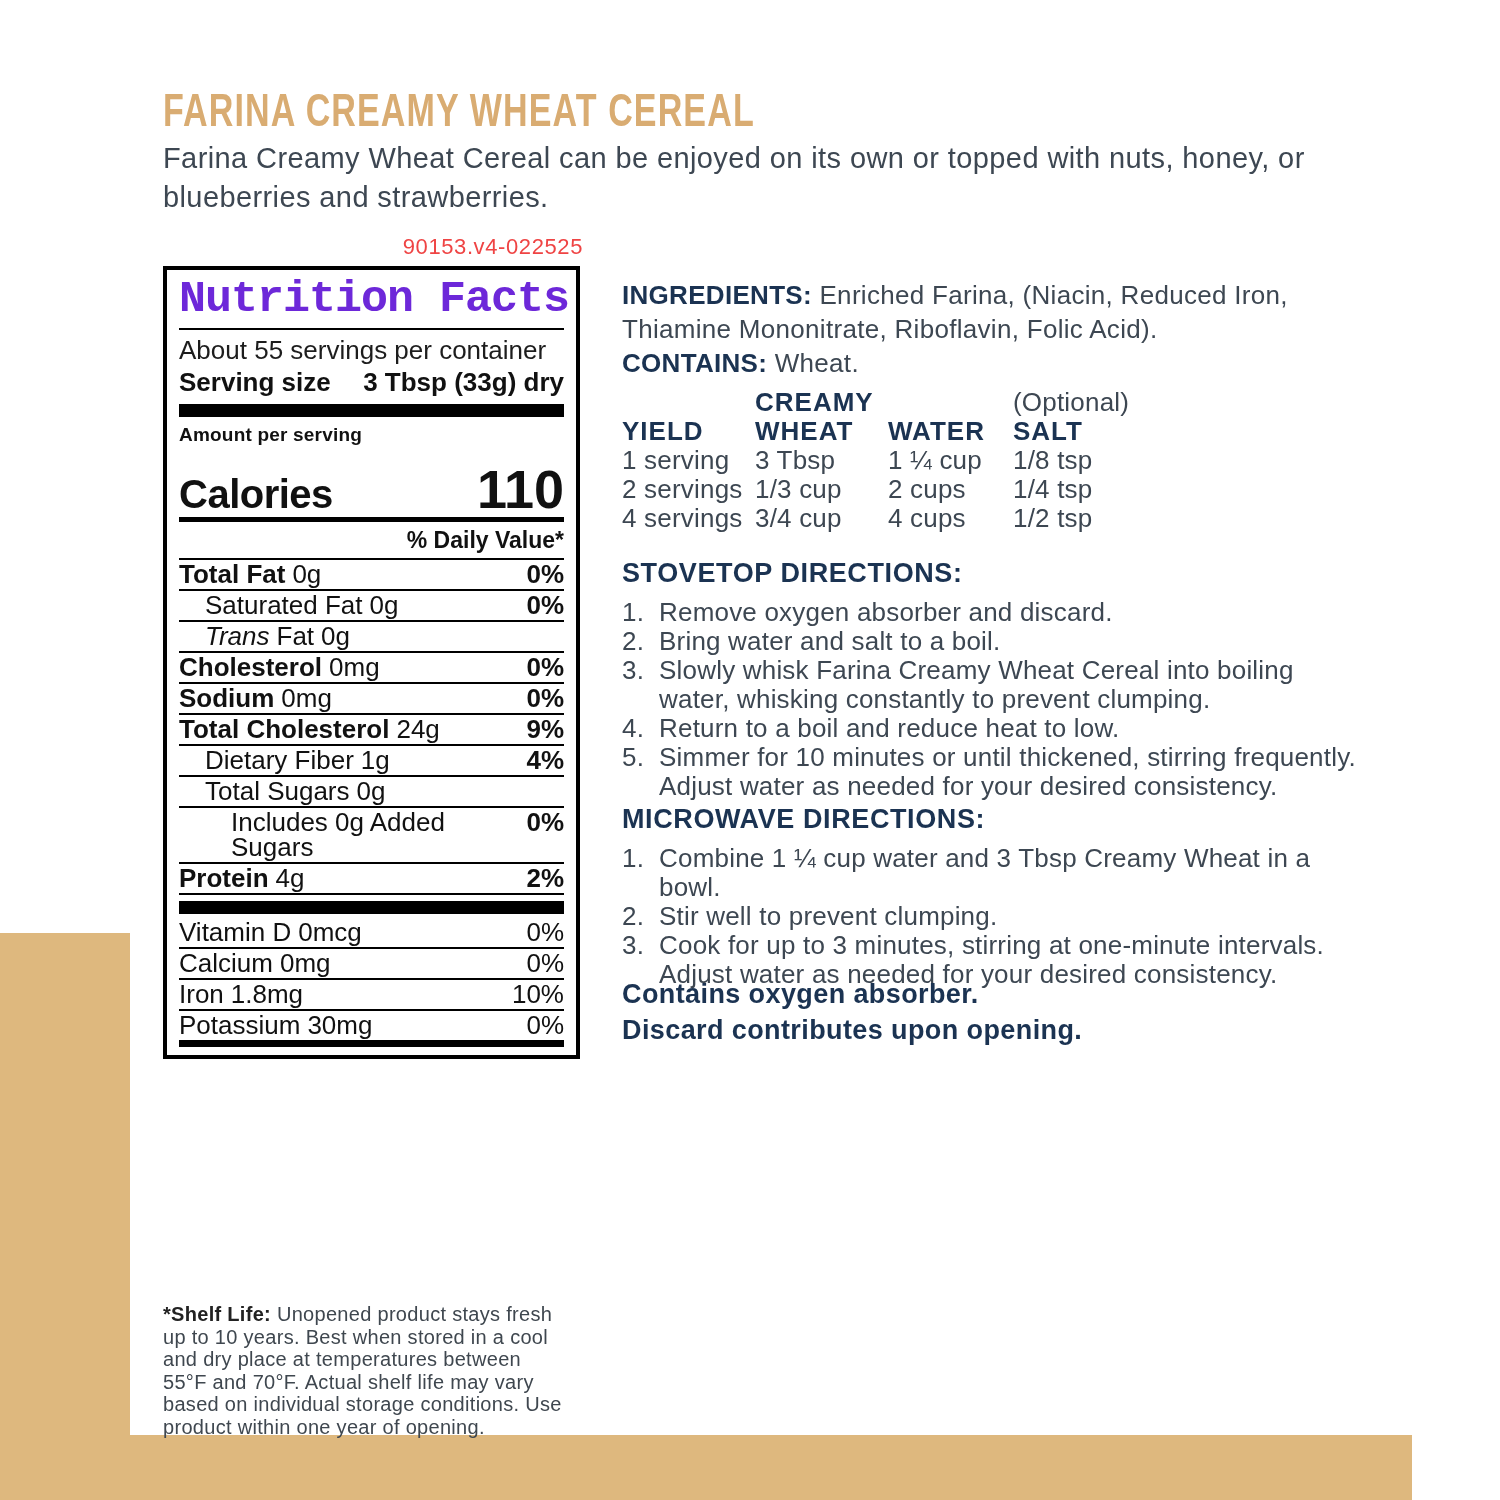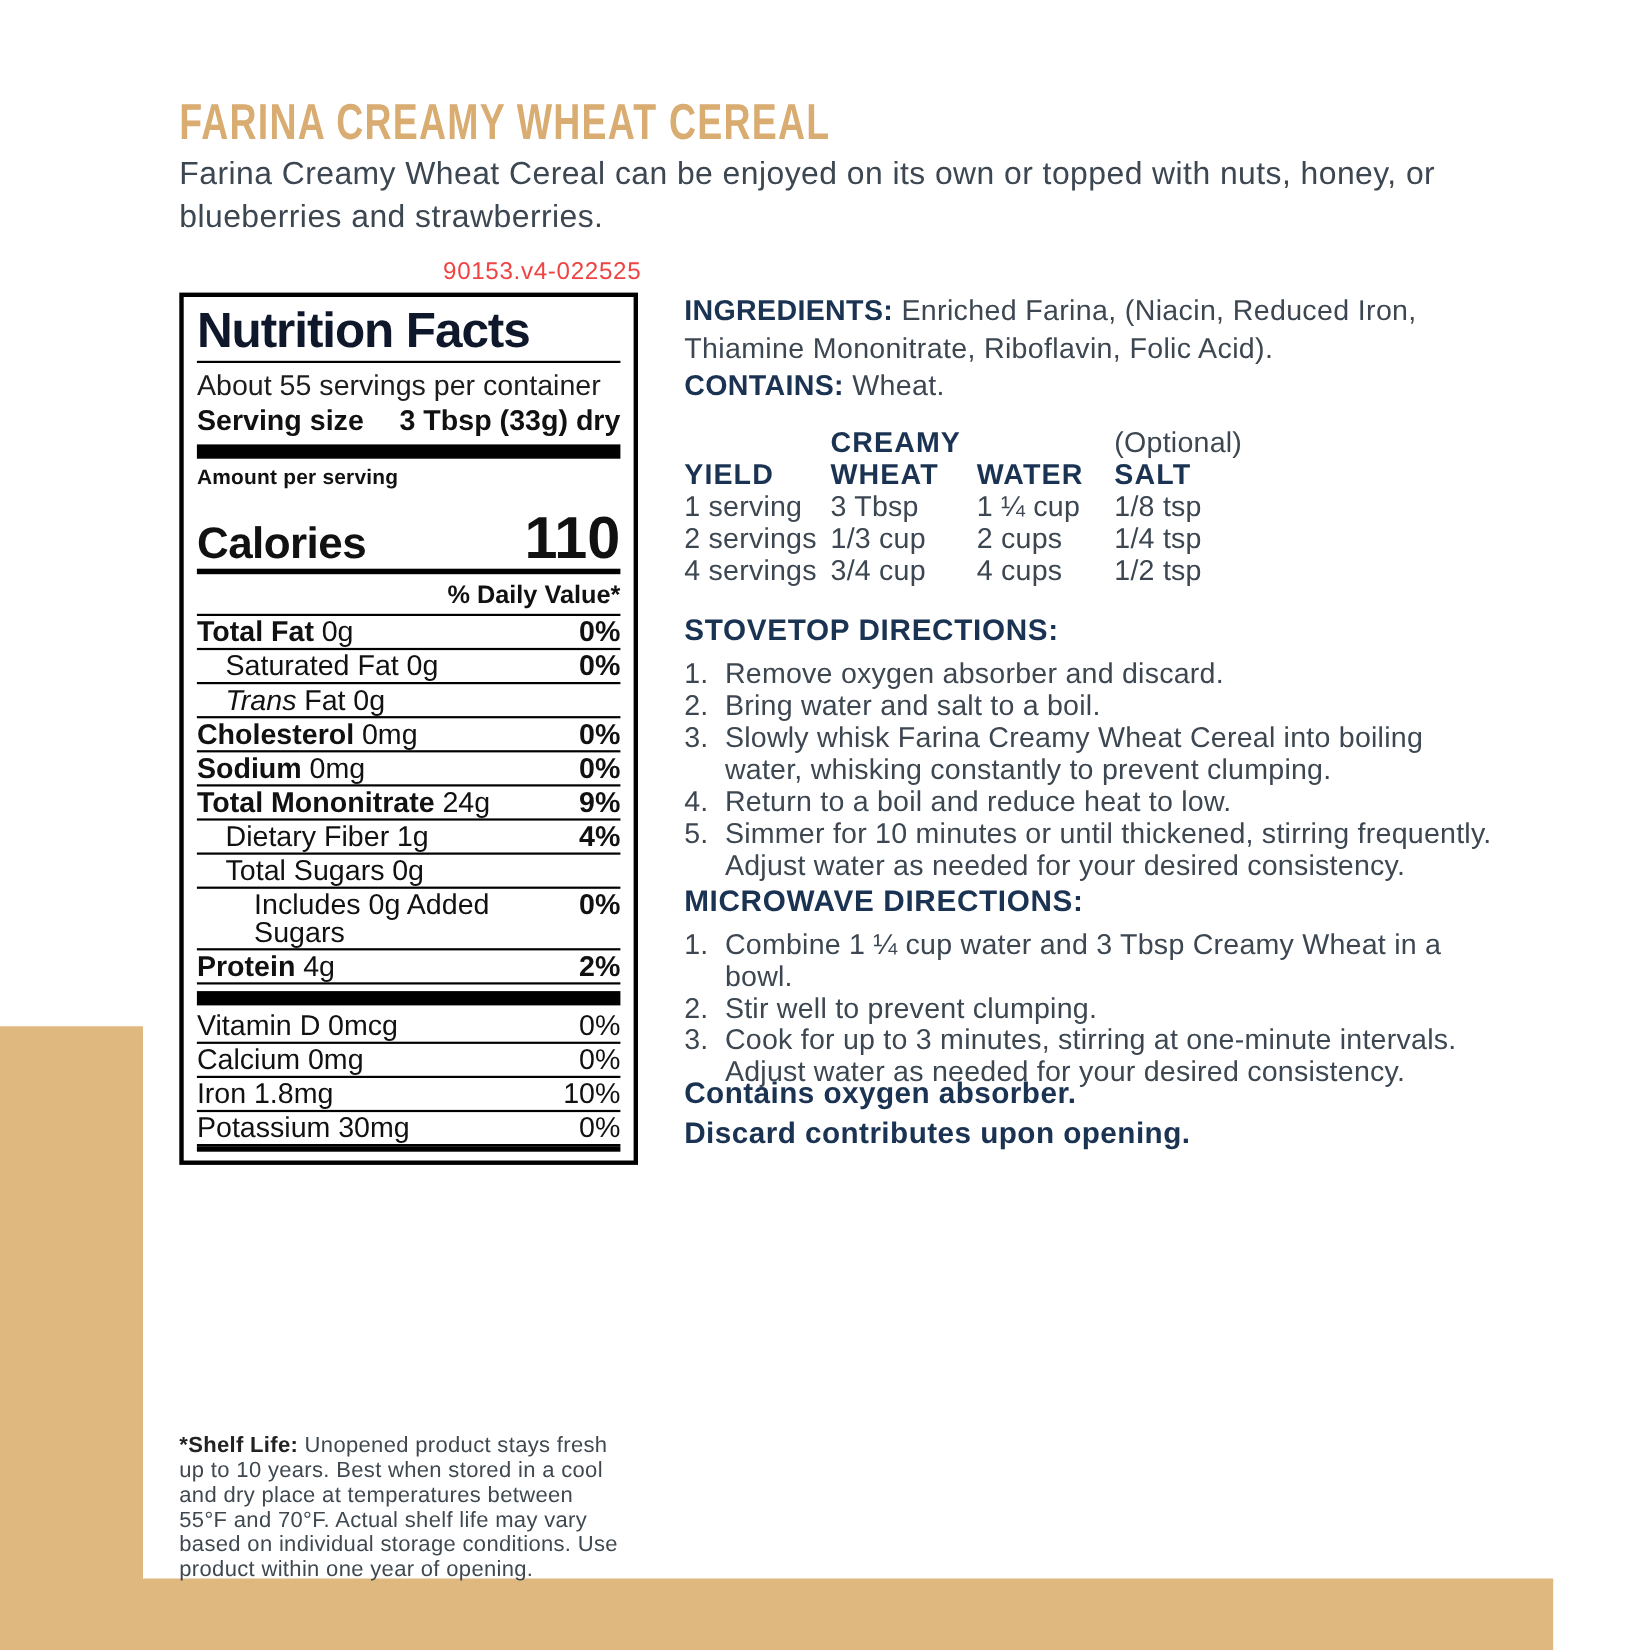--- a/index.html
+++ b/index.html
@@ -24,21 +24,21 @@
   .code {
     position:absolute; left:163px; top:234px; width:420px; text-align:right;
     font-size:22px; color:#ef4444; letter-spacing:0.6px;
   }
 
   
   .nf {
     position:absolute; left:163px; top:266px; width:417px; box-sizing:border-box;
     border:4px solid #000; background:#fff; padding:4px 12px 8px; color:#111;
   }
-  .nf-title { font-size:45px; font-weight:800; letter-spacing:-1px; line-height:52px; color:#0f172a; white-space:nowrap; }
+  .nf-title { font-size:45px; font-weight:800; letter-spacing:-1px; line-height:52px; color:#6d28d9; white-space:nowrap;font-family:Liberation Mono, monospace; }
   .rule-thin { border-top:2px solid #000; margin:2px 0 4px; }
   .rule-med  { border-top:5px solid #000; }
   .nf-servings { font-size:26px; line-height:32px; color:#1d1d1d; }
   .nf-serving-row { display:flex; justify-content:space-between; font-weight:700; font-size:26px; line-height:32px; }
   .nf-bar { height:13px; background:#000; margin:6px 0 0; }
   .nf-amount-per { font-weight:700; font-size:19px; margin-top:7px; letter-spacing:0.2px; }
   .nf-cal-row { display:flex; justify-content:space-between; align-items:baseline; margin-top:17px; }
   .nf-cal-label { font-size:40px; font-weight:800; letter-spacing:-0.5px; }
   .nf-cal-value { font-size:54px; font-weight:800; line-height:52px; }
   .nf-dv-header { text-align:right; font-size:23px; font-weight:700; padding:5px 0 4px; border-bottom:2px solid #000; }
@@ -50,21 +50,21 @@
   .ind1 { padding-left:26px; }
   .ind2 { padding-left:52px; }
   .dv { font-weight:700; }
   .dv-reg { font-weight:400; }
   .nf-foot { font-size:19px; line-height:22px; padding-top:8px; color:#1d1d1d; letter-spacing:0.2px; }
 
   
   .right { position:absolute; left:622px; top:262px; width:748px; font-size:26px; color:#3d4752; }
   .right section { position:absolute; left:0; width:100%; }
   .navy { color:#1b3352; font-weight:700; }
-  .ingredients { top:3px; line-height:34px; letter-spacing:0.3px; }
+  .ingredients { top:16px; line-height:34px; letter-spacing:0.3px; }
   .yield { top:126px; display:grid; grid-template-columns:133px 133px 125px auto; line-height:29px; letter-spacing:0.2px; }
   .yield .hd { font-weight:700; color:#1b3352; letter-spacing:1px; }
   .yield .opt { color:#3d4752; font-weight:400; letter-spacing:0.2px; }
   .dir-h { font-size:27px; letter-spacing:0.6px; }
   .stovetop { top:280px;margin-top:16px; }
   .microwave { top:542px; }
   .steps { margin-top:9px; counter-reset:step; }
   .step { display:flex; line-height:29px; letter-spacing:0.2px; counter-increment:step; }
   .step .n { flex:none; width:37px; }
   .step .n::before { content:counter(step) "."; }
@@ -121,21 +121,21 @@
     </div>
     <div class="nf-row">
       <span class="nf-left"><span class="b">Cholesterol</span><span class="amt">0mg</span></span>
       <span class="dv">0%</span>
     </div>
     <div class="nf-row">
       <span class="nf-left"><span class="b">Sodium</span><span class="amt">0mg</span></span>
       <span class="dv">0%</span>
     </div>
     <div class="nf-row">
-      <span class="nf-left"><span class="b">Total Mononitrate</span><span class="amt">24g</span></span>
+      <span class="nf-left"><span class="b">Total Cholesterol</span><span class="amt">24g</span></span>
       <span class="dv">9%</span>
     </div>
     <div class="nf-row">
       <span class="nf-left ind1"><span>Dietary Fiber</span><span class="amt">1g</span></span>
       <span class="dv">4%</span>
     </div>
     <div class="nf-row">
       <span class="nf-left ind1"><span>Total Sugars</span><span class="amt">0g</span></span>
       <span class="dv"></span>
     </div>

